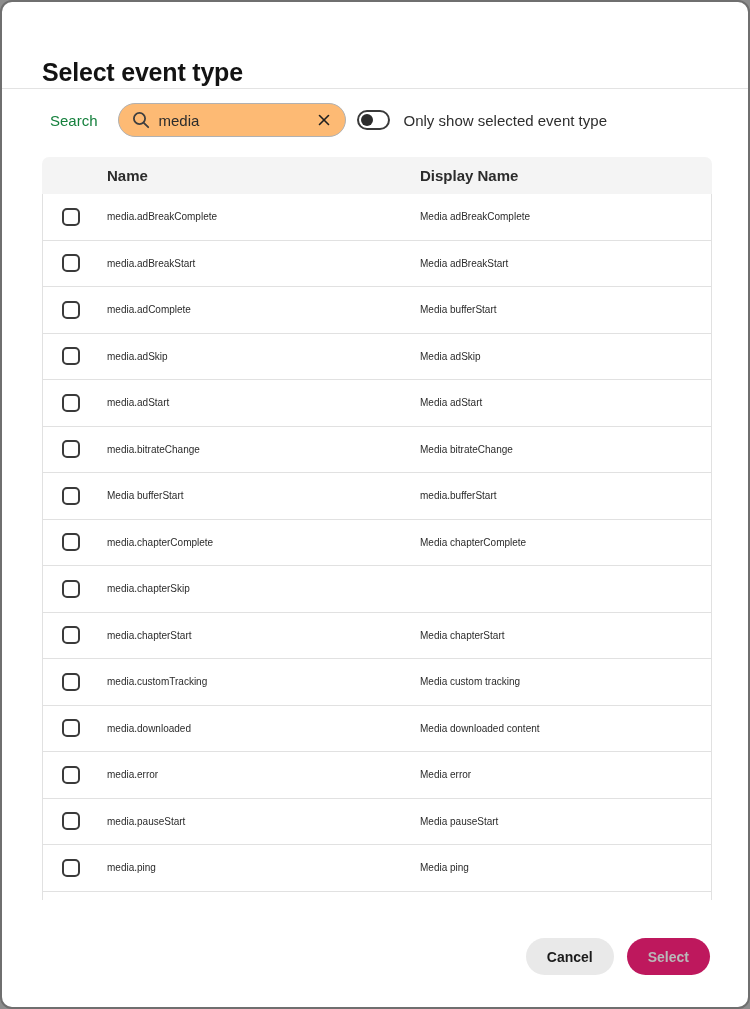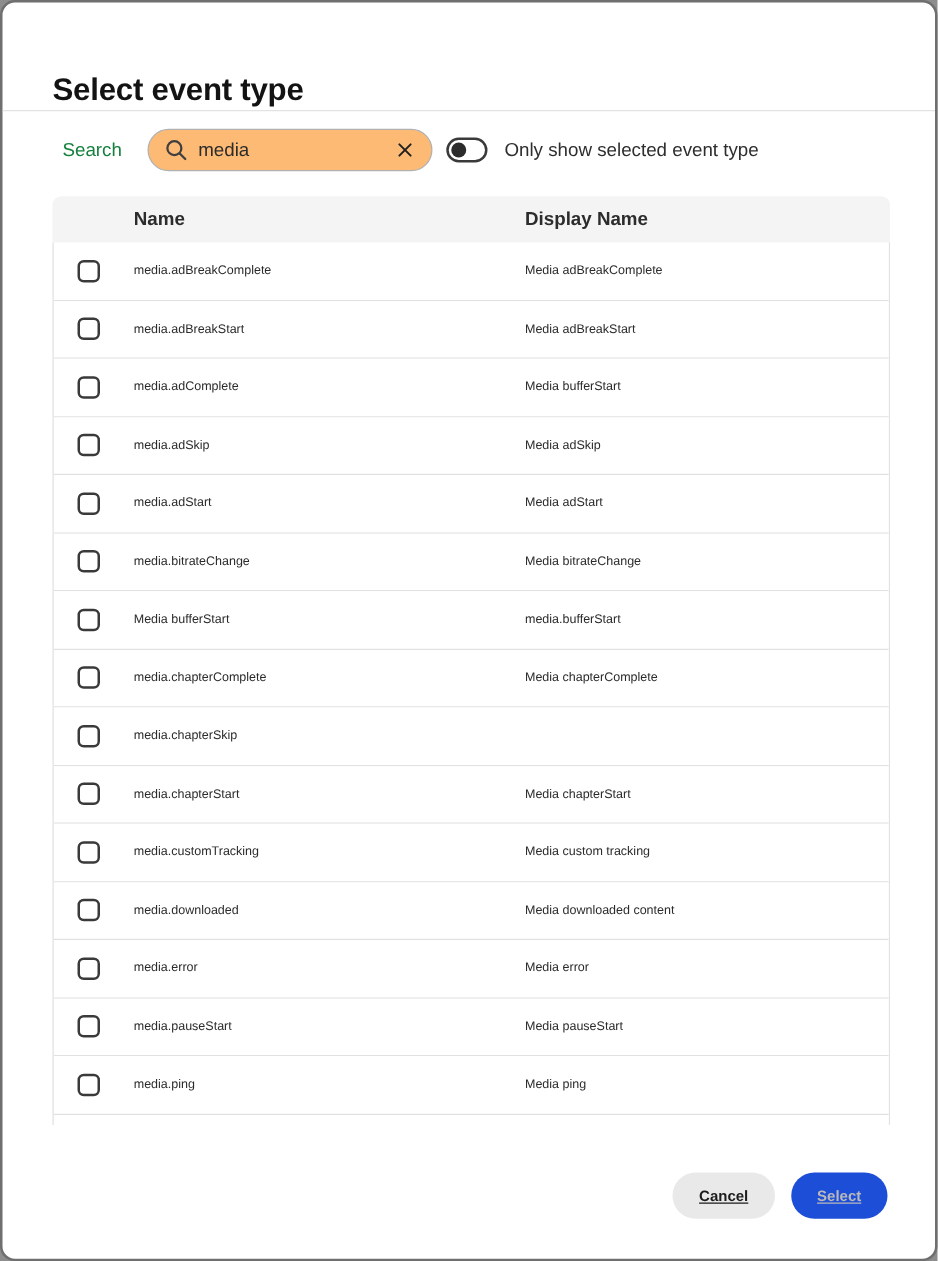--- a/index.html
+++ b/index.html
@@ -144,27 +144,26 @@
     justify-content: flex-end;
     gap: 13px;
     padding: 38px 38px 0 0;
   }
   .btn {
     height: 37px;
     border: none;
     border-radius: 19px;
     padding: 0 21px;
     font-family: inherit;
-    font-size: 12px;
+    font-size: 14px;
     font-weight: 700;
     cursor: pointer;
-    text-decoration: underline;
   }
   .btn-cancel { background: #e9e9e9; color: #1b1b1b; }
-  .btn-select { background: #1d4ed8; color: #b9b9b9; cursor: default; }
+  .btn-select { background: #be185d; color: #b9b9b9; cursor: default; }
 </style>
 </head>
 <body>
 
 <div class="dialog">
 
   <div class="title-bar">
     <h2>Select event type</h2>
   </div>
 

